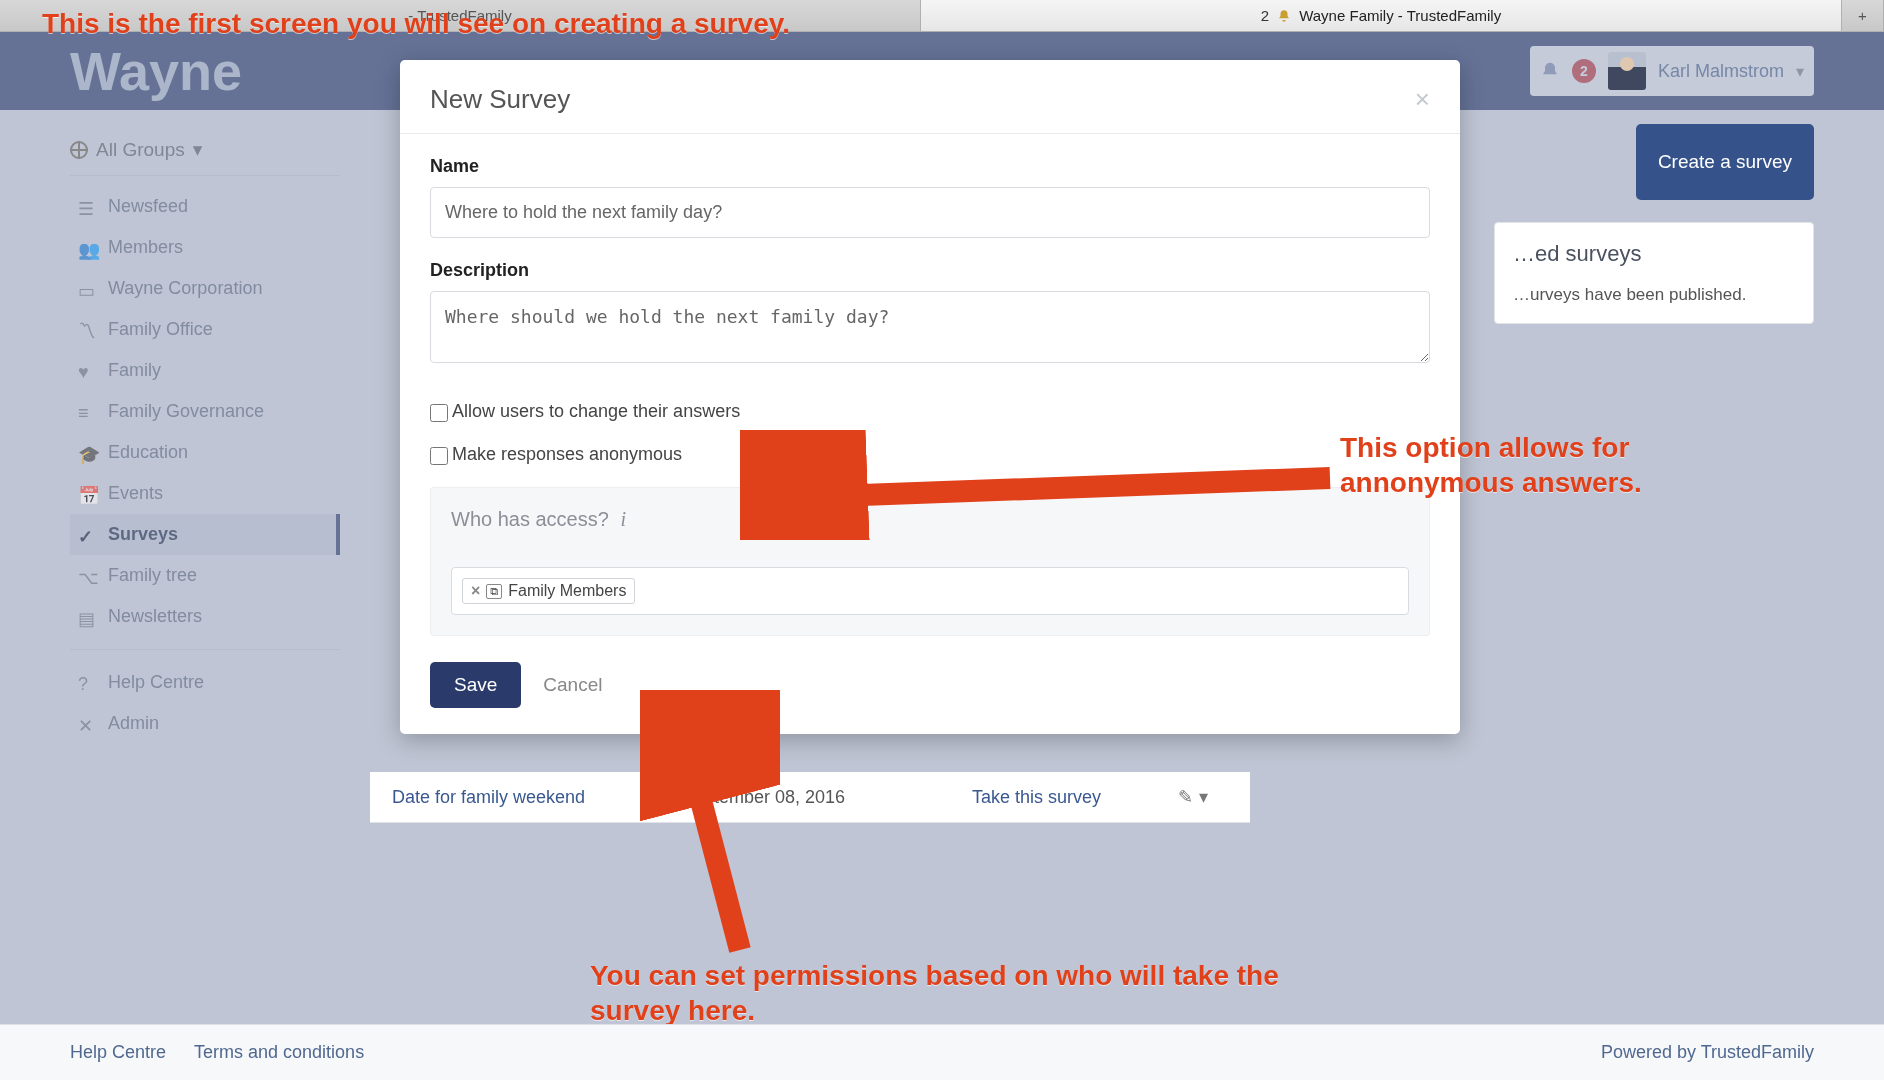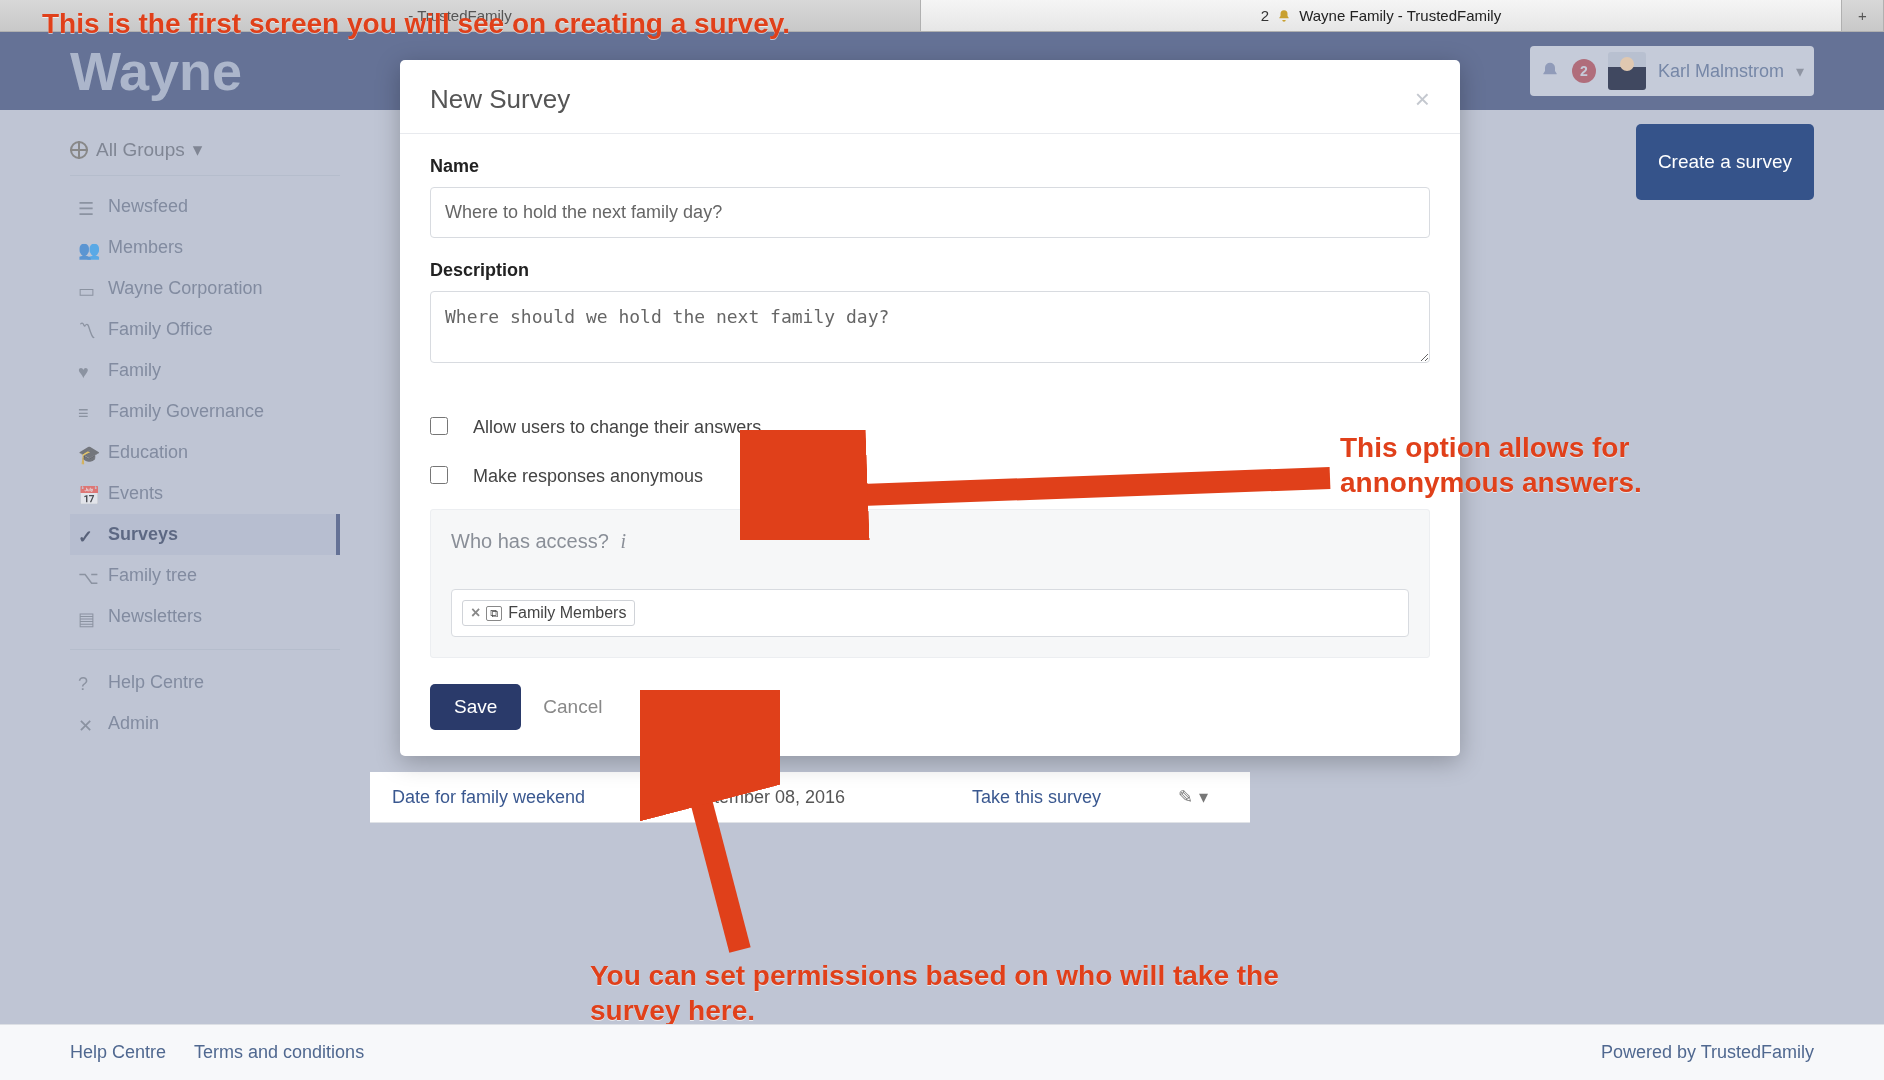--- a/index.html
+++ b/index.html
@@ -225,25 +225,25 @@
   border: 1px solid #d8dbe0;
   border-radius: 4px;
   padding: 14px 14px;
   font-size: 18px;
   color: #666;
   margin-bottom: 22px;
 }
 textarea.form-input { height: 72px; resize: vertical; }
 .cb-row {
   display: flex;
-  align-items: flex-start;
-  gap: 25px;
+  align-items: flex-end;
+  gap: 4px;
   font-size: 18px;
   color: #444;
-  margin: 28px 0 22px 0;
+  margin: 12px 0 22px 0;
 }
 .cb-row input[type=checkbox] { width: 18px; height: 18px; }
 .access-box {
   background: #f6f7f8;
   border: 1px solid #eceef1;
   padding: 20px;
   border-radius: 3px;
 }
 .access-title { font-size: 20px; color: #8a8f98; margin-bottom: 36px; }
 .access-title .info-i { font-style: italic; font-family: Georgia, serif; margin-left: 6px; color: #8a8f98; }
@@ -416,20 +416,24 @@
         </li>
         <li>
           <span class="nav-icon">✕</span>
           <span>Admin</span>
         </li>
       </ul>
   </div>
 
   <div class="main">
     <button class="create-btn">Create a survey</button>
+    <div class="right-panel">
+      <div class="right-panel-title">…<span>ed surveys</span></div>
+      <div class="right-panel-text">…<span>urveys have been published.</span></div>
+    </div>
     <div class="survey-row">
       <span class="col1">Date for family weekend</span>
       <span class="col2">September 08, 2016</span>
       <a class="link">Take this survey</a>
       <span class="actions">
         <span>✎</span>
         <span>▾</span>
       </span>
     </div>
   </div>

